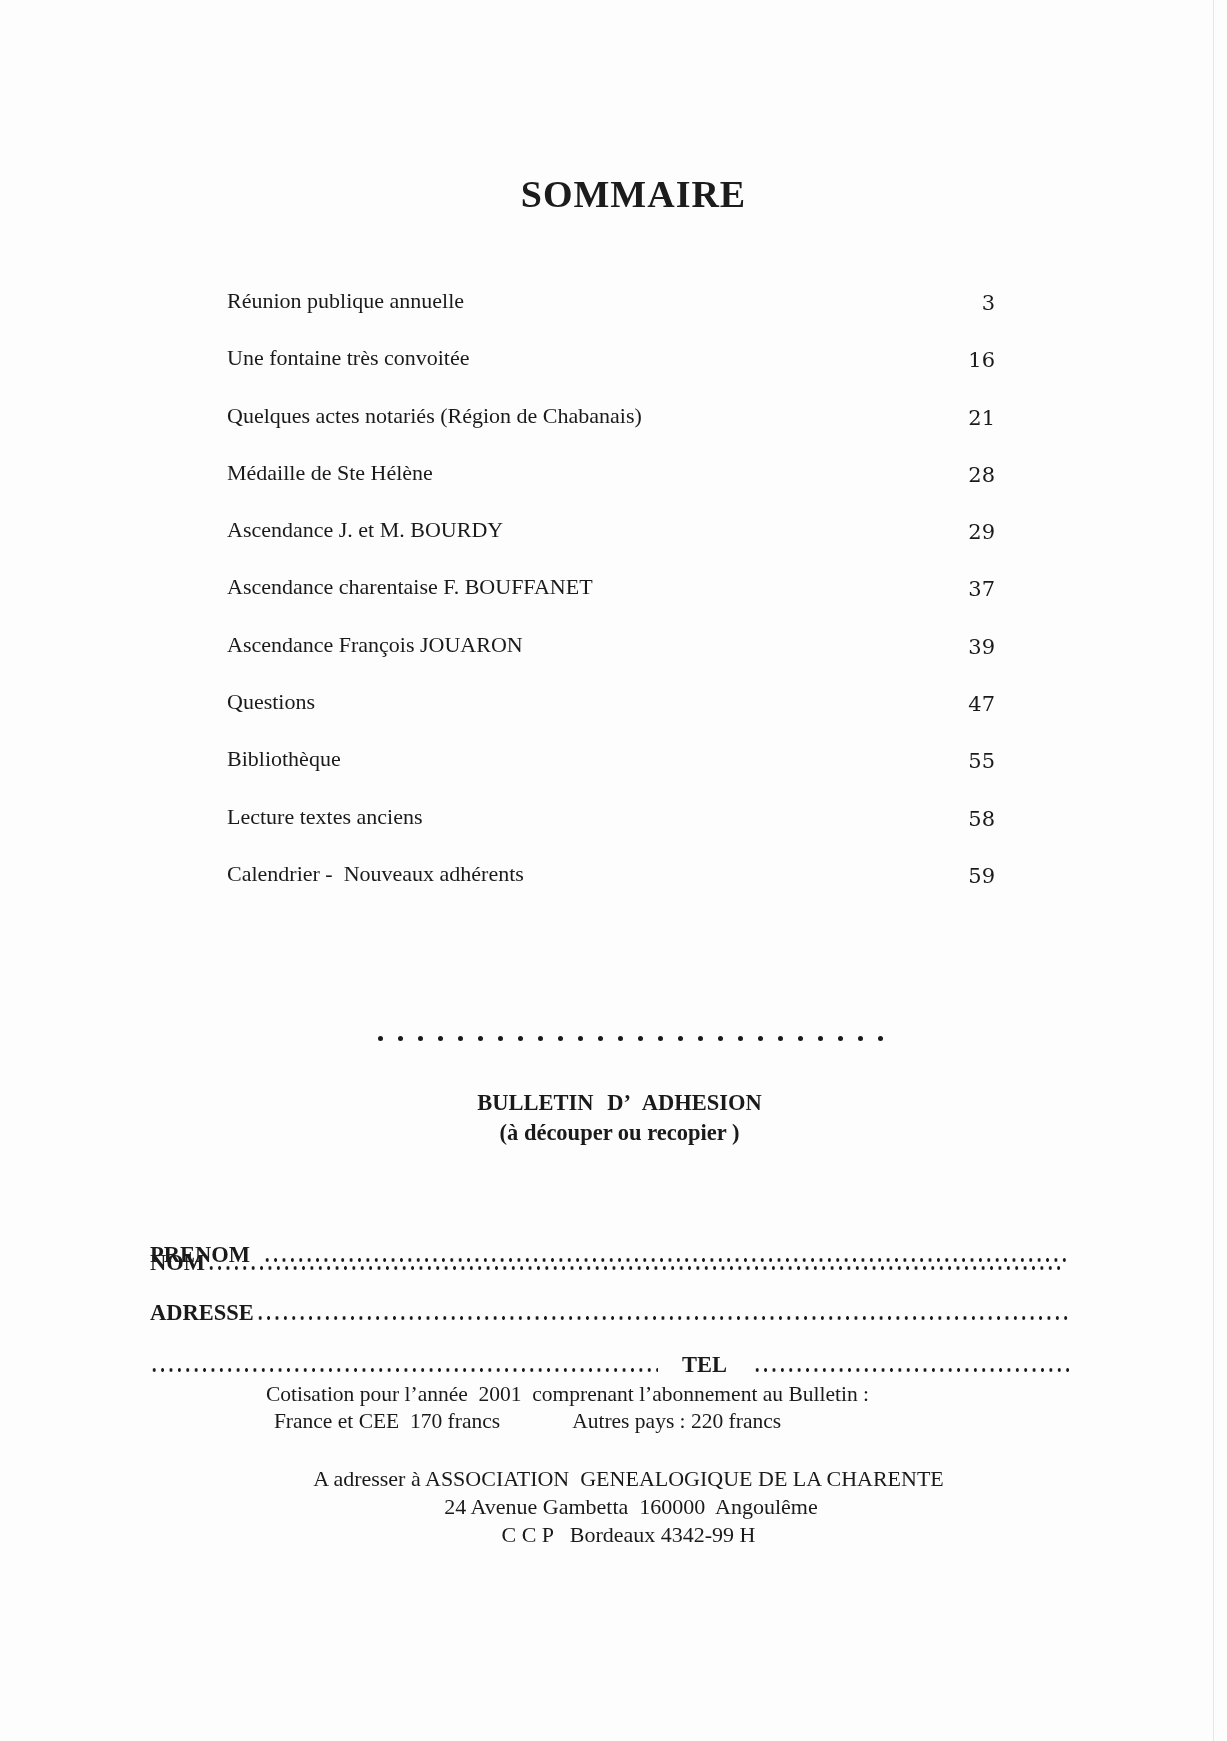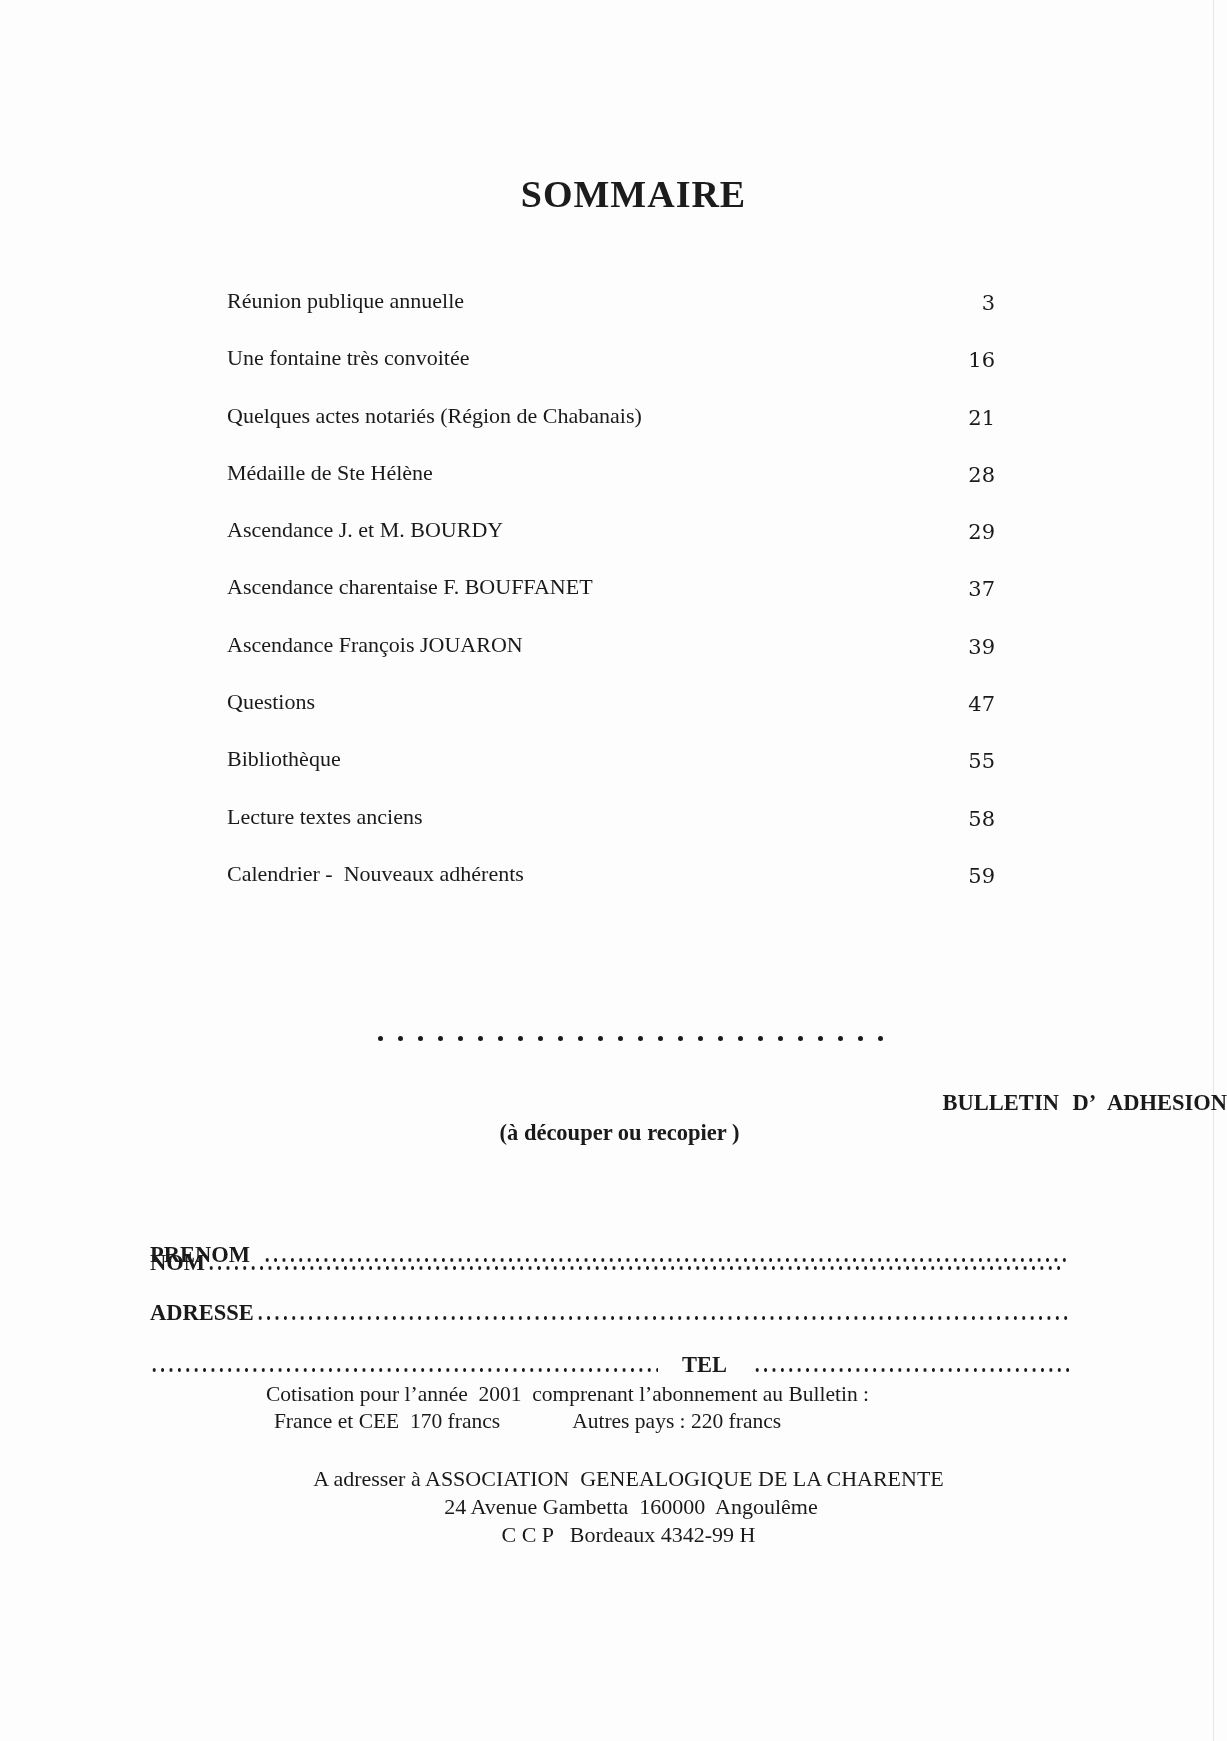--- a/index.html
+++ b/index.html
@@ -15,21 +15,21 @@
     .toc { position: absolute; left: 225px; top: 286px; width: 770px; }
     .toc-row { position: relative; height: 57.3px; font-size: 22px; line-height: 30px; }
     .toc-label { position: absolute; left: 2px; top: 0; white-space: pre; }
     .toc-page { position: absolute; right: 0; top: 2px; width: 60px; text-align: right; font-family: "DejaVu Serif", serif; font-size: 21px; }
     .sep-dots {
       position: absolute; left: 378px; top: 1036px; width: 505px; font-size: 22px; letter-spacing: 0;
       display: flex; justify-content: space-between;
     }
     .sep-dots span { display: inline-block; width: 5px; height: 5px; border-radius: 50%; background: #1a1a1a; }
     .bulletin-title {
-      position: absolute; left: 0; width: 1227px; top: 1090px; text-align: right;
+      position: absolute; left: 0; width: 1227px; top: 1090px; text-align: center;
       font-size: 22.5px; font-weight: bold; padding-left: 12px; box-sizing: border-box; word-spacing: 8px;
     }
     .bulletin-sub {
       position: absolute; left: 0; width: 1227px; top: 1120px; text-align: center;
       font-size: 22.5px; font-weight: bold; padding-left: 12px; box-sizing: border-box;
     }
     .field { position: absolute; left: 150px; width: 920px; height: 30px; display: flex; align-items: flex-end; font-size: 22.5px; font-weight: bold; }
     .field-label { white-space: nowrap; }
     .field-dots {
       flex: 1; height: 6px; margin-bottom: 5px; margin-left: 2px;

